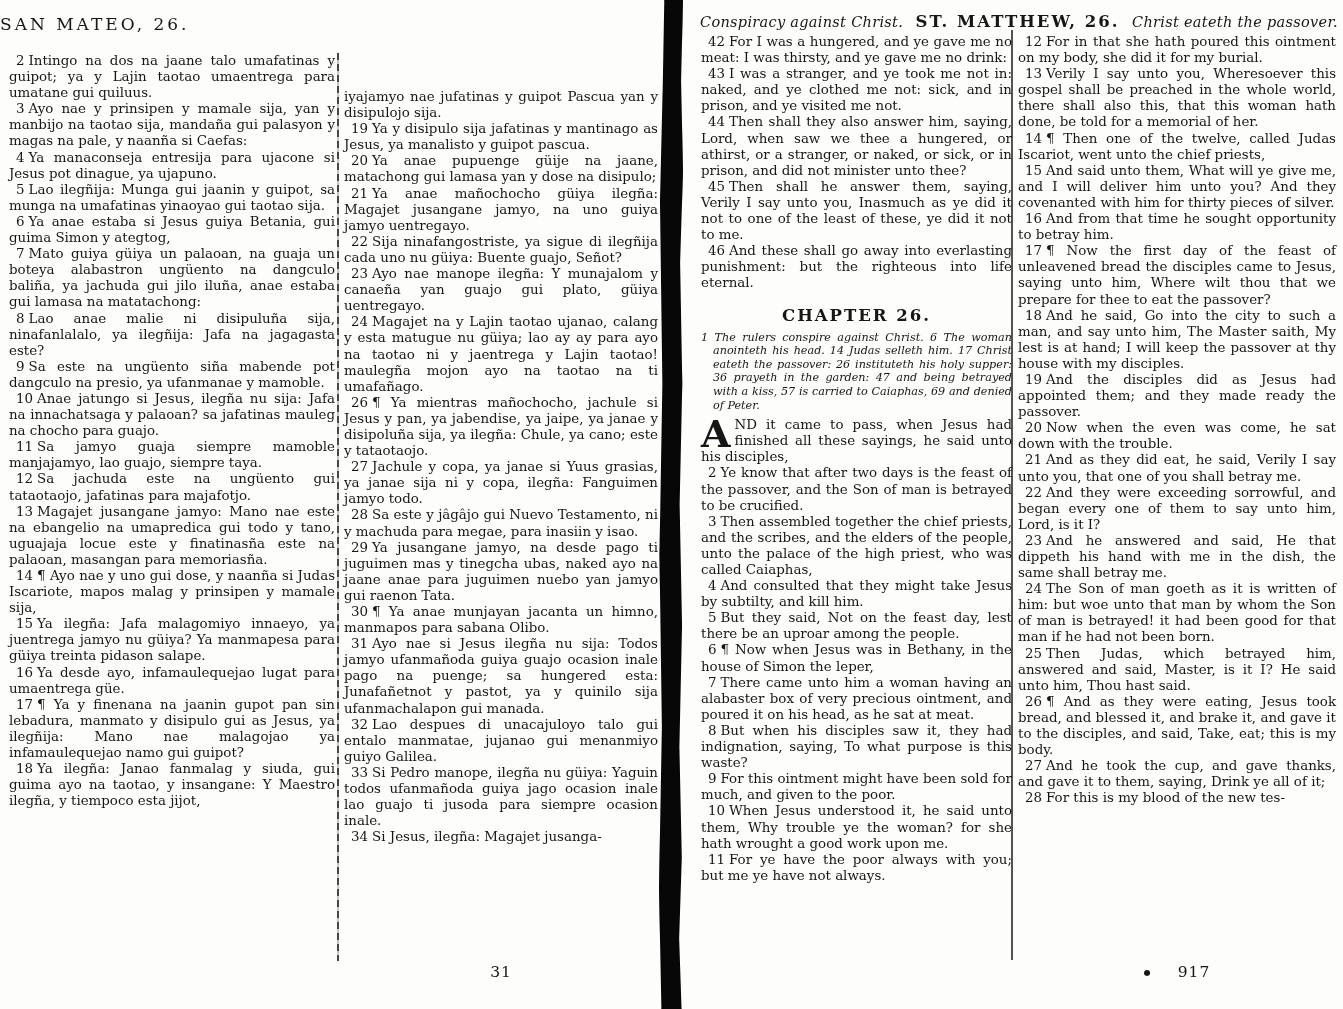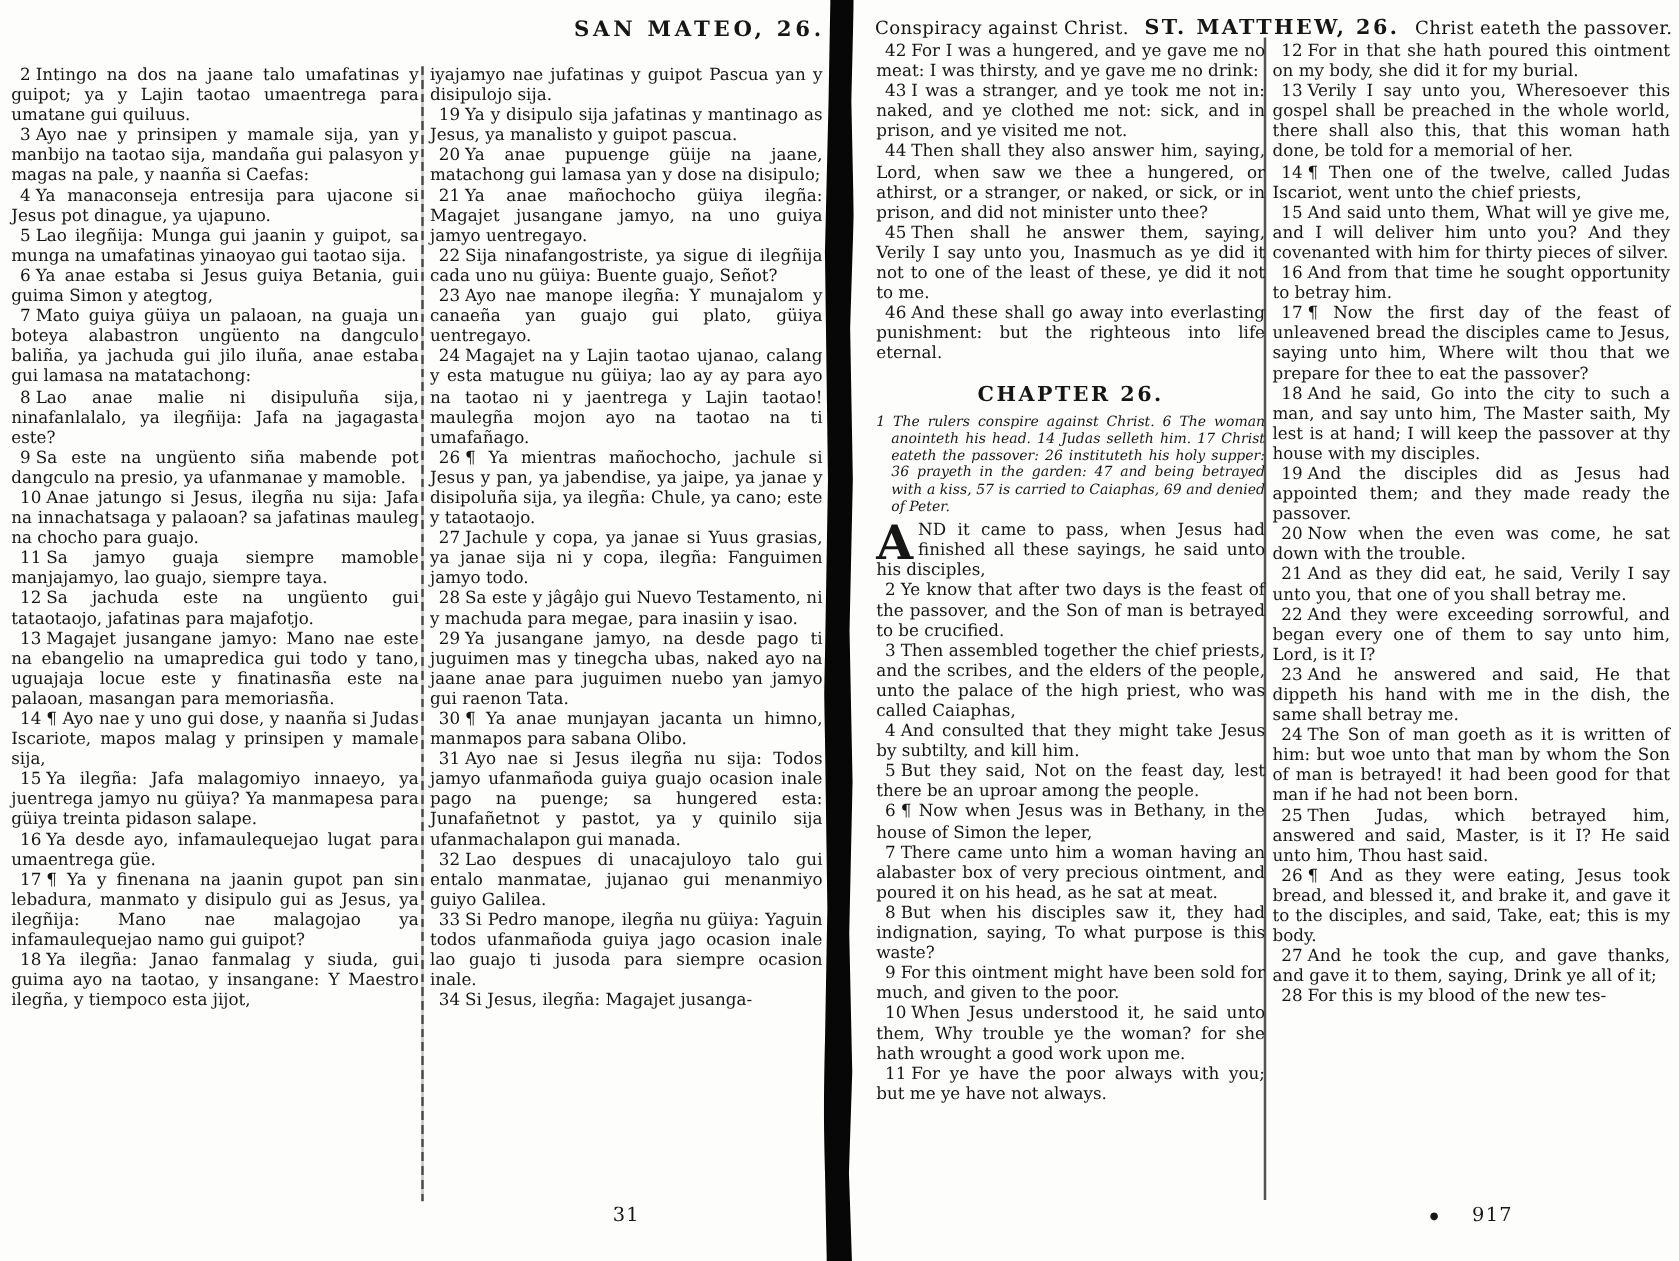--- a/index.html
+++ b/index.html
@@ -16,34 +16,34 @@
     background:#070707;
     box-shadow:-3px 0 4px 0 rgba(20,20,20,.55), 3px 0 4px 0 rgba(20,20,20,.45);
     clip-path:polygon(22% 0,100% 0,92% 8%,100% 17%,88% 26%,97% 38%,86% 50%,96% 62%,85% 74%,95% 85%,84% 93%,94% 100%,10% 100%,0 88%,12% 72%,2% 55%,14% 38%,4% 20%,16% 8%);
   }
   
   .rule{position:absolute;width:2px;background:rgba(25,25,25,.75);}
   .rule.dotted{background:repeating-linear-gradient(to bottom,rgba(25,25,25,.8) 0 7px,rgba(25,25,25,.25) 7px 11px);}
 
   
   .head-left{
-    position:absolute;left:0;top:14px;width:660px;text-align:right;
-    font-weight:bold;font-size:17px;letter-spacing:3px;
+    position:absolute;left:0;top:14px;width:660px;text-align:left;
+    font-weight:normal;font-size:17px;letter-spacing:3px;
   }
   .head-right{
     position:absolute;left:700px;top:12px;width:638px;
     display:flex;justify-content:space-between;align-items:baseline;
   }
-  .head-right .ital{font-size:14.5px;letter-spacing:.3px;}
+  .head-right .ital{font-style:italic;font-size:14.5px;letter-spacing:.3px;}
   .head-right .bold{font-weight:bold;font-size:16.5px;letter-spacing:2px;}
 
   
   .col{position:absolute;text-align:justify;font-size:13.4px;line-height:16.1px;}
   .verse{margin:0;text-indent:7px;}
-  .verse.cont{text-indent:0;}
+  .verse.cont{text-indent:0;margin-top:36px;}
   .vnum:not(:empty){margin-right:4px;}
   .chap-head{margin:16px 0 7px;text-align:center;text-indent:0;
     font-weight:bold;font-size:16.5px;letter-spacing:2px;}
   .summary{margin:0 0 5px;font-style:italic;font-size:11.2px;line-height:13.6px;
     padding-left:12px;text-indent:-12px;text-align:justify;}
   .dropcap{float:left;font-weight:bold;font-size:38px;line-height:29px;margin:2px 4px 0 0;}
   .v1{text-indent:0;}
   .pageno{position:absolute;font-size:15.5px;letter-spacing:1px;}
   .pageno .speck{font-size:8px;vertical-align:2px;margin-right:26px;}
 </style>

